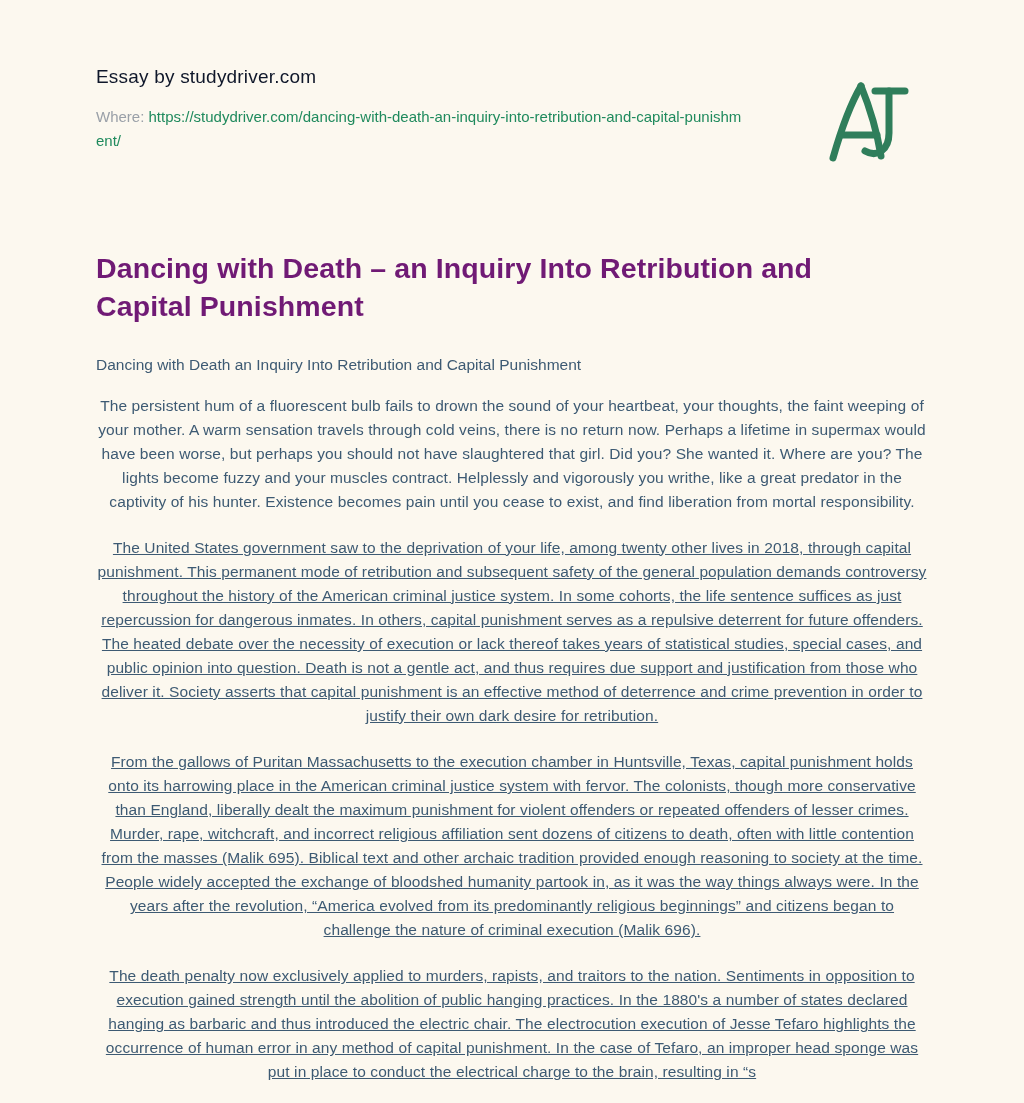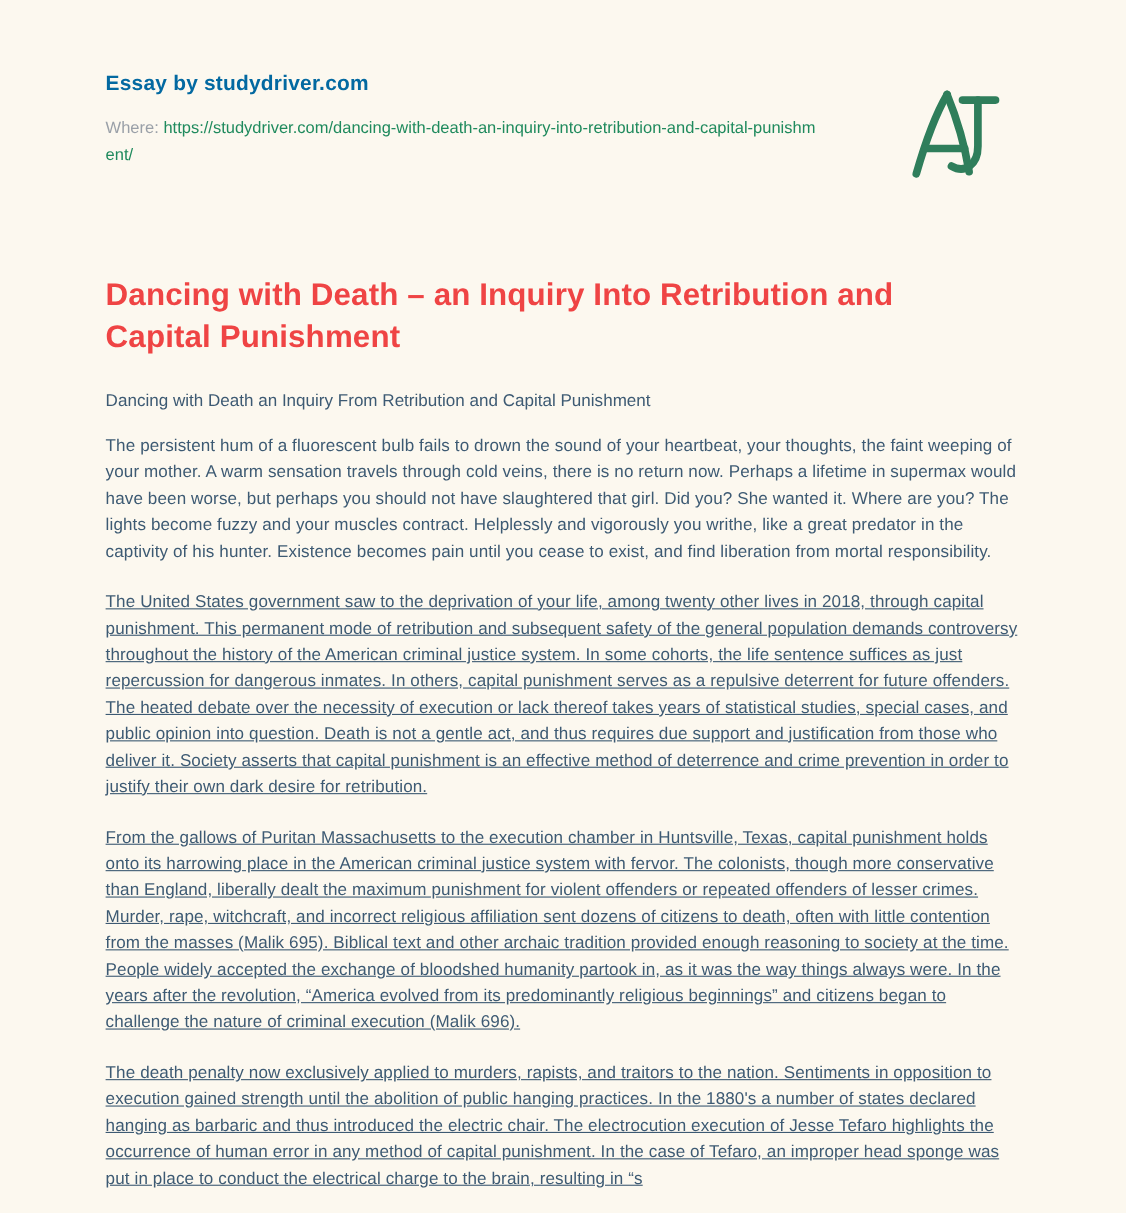--- a/index.html
+++ b/index.html
@@ -15,22 +15,22 @@
     position: relative;
     width: 1024px;
     height: 1103px;
     overflow: hidden;
   }
   .content {
     padding: 66px 96px 0 96px;
   }
   .byline {
     font-size: 19px;
-    font-weight: 700;
-    color: #0369a1;
+    font-weight: 400;
+    color: #0f172a;
     letter-spacing: 0.2px;
   }
   .source {
     margin-top: 17px;
     font-size: 15px;
     line-height: 1.6;
     max-width: 650px;
   }
   .source-label {
     color: #9aa0a8;
@@ -45,39 +45,40 @@
     position: absolute;
     top: 78px;
     right: 114px;
     width: 84px;
     height: 86px;
   }
   .title {
     margin-top: 97px;
     font-size: 28.5px;
     font-weight: 700;
-    color: #ef4444;
+    color: #701a75;
     line-height: 1.33;
     max-width: 810px;
     letter-spacing: 0.1px;
   }
   .subtitle {
     margin-top: 27px;
     font-size: 15.5px;
     color: #3d5a73;
     line-height: 1.55;
   }
   .essay p {
     margin: 0;
     margin-top: 17px;
     font-size: 15.5px;
     line-height: 1.55;
     color: #3d5a73;
     max-width: 834px;
     letter-spacing: 0.1px;
+    text-align: center;
   }
   .essay p + p {
     margin-top: 22px;
     text-decoration: underline;
   }
 </style>
 </head>
 <body>
 
 <div class="page">
@@ -96,21 +97,21 @@
 
     <div class="byline">Essay by studydriver.com</div>
 
     <div class="source">
       <span class="source-label">Where:</span>
       <a class="source-link">https://studydriver.com/dancing-with-death-an-inquiry-into-retribution-and-capital-punishment/</a>
     </div>
 
     <h1 class="title">Dancing with Death – an Inquiry Into Retribution and Capital Punishment</h1>
 
-    <div class="subtitle">Dancing with Death an Inquiry From Retribution and Capital Punishment</div>
+    <div class="subtitle">Dancing with Death an Inquiry Into Retribution and Capital Punishment</div>
 
     <div class="essay">
       <p>The persistent hum of a fluorescent bulb fails to drown the sound of your heartbeat, your thoughts, the faint weeping of your mother. A warm sensation travels through cold veins, there is no return now. Perhaps a lifetime in supermax would have been worse, but perhaps you should not have slaughtered that girl. Did you? She wanted it. Where are you? The lights become fuzzy and your muscles contract. Helplessly and vigorously you writhe, like a great predator in the captivity of his hunter. Existence becomes pain until you cease to exist, and find liberation from mortal responsibility.</p>
       <p>The United States government saw to the deprivation of your life, among twenty other lives in 2018, through capital punishment. This permanent mode of retribution and subsequent safety of the general population demands controversy throughout the history of the American criminal justice system. In some cohorts, the life sentence suffices as just repercussion for dangerous inmates. In others, capital punishment serves as a repulsive deterrent for future offenders. The heated debate over the necessity of execution or lack thereof takes years of statistical studies, special cases, and public opinion into question. Death is not a gentle act, and thus requires due support and justification from those who deliver it. Society asserts that capital punishment is an effective method of deterrence and crime prevention in order to justify their own dark desire for retribution.</p>
       <p>From the gallows of Puritan Massachusetts to the execution chamber in Huntsville, Texas, capital punishment holds onto its harrowing place in the American criminal justice system with fervor. The colonists, though more conservative than England, liberally dealt the maximum punishment for violent offenders or repeated offenders of lesser crimes. Murder, rape, witchcraft, and incorrect religious affiliation sent dozens of citizens to death, often with little contention from the masses (Malik 695). Biblical text and other archaic tradition provided enough reasoning to society at the time. People widely accepted the exchange of bloodshed humanity partook in, as it was the way things always were. In the years after the revolution, “America evolved from its predominantly religious beginnings” and citizens began to challenge the nature of criminal execution (Malik 696).</p>
       <p>The death penalty now exclusively applied to murders, rapists, and traitors to the nation. Sentiments in opposition to execution gained strength until the abolition of public hanging practices. In the 1880's a number of states declared hanging as barbaric and thus introduced the electric chair. The electrocution execution of Jesse Tefaro highlights the occurrence of human error in any method of capital punishment. In the case of Tefaro, an improper head sponge was put in place to conduct the electrical charge to the brain, resulting in “s</p>
     </div>
 
   </div>
 </div>

